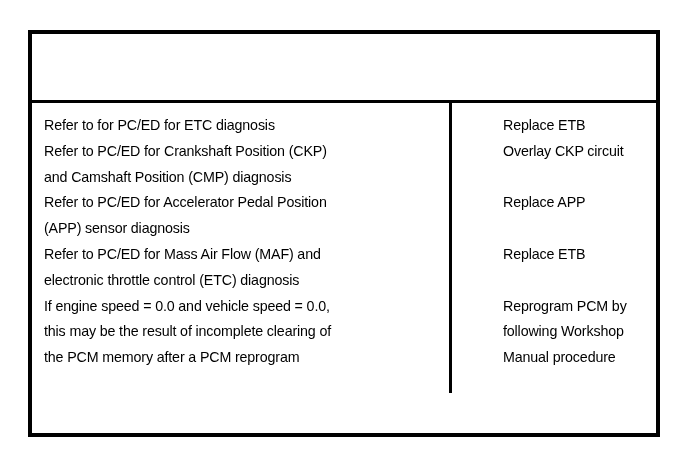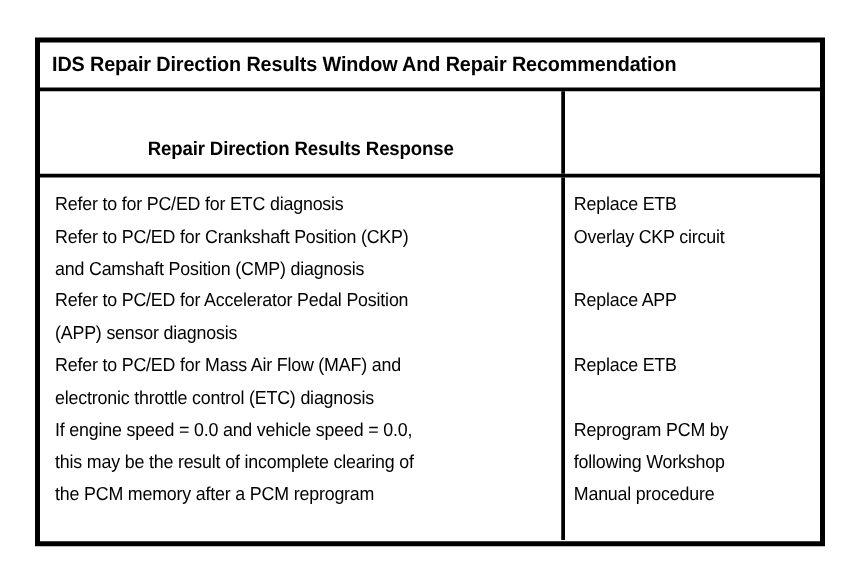--- a/index.html
+++ b/index.html
@@ -97,20 +97,21 @@
   .body-left {
     width: 420px;
     box-sizing: border-box;
     border-right: 3px solid #000000;
     padding: 9px 0 16px 12px;
   }
   .body-right {
     flex: 1;
     box-sizing: border-box;
     padding: 9px 0 0 7px;
+    margin-left: 44px;
   }
 
   .body-line {
     font-size: 15px;
     line-height: 25.8px;
     white-space: nowrap;
     letter-spacing: -0.15px;
     transform: scaleX(0.95);
     transform-origin: left center;
   }
@@ -118,28 +119,22 @@
     color: transparent;
   }
 </style>
 </head>
 <body>
 
 <div class="page">
 
   <div class="table-frame">
 
-    <div class="title-row">
-      <div class="title-text">IDS Repair Direction Results Window And Repair Recommendation</div>
-    </div>
 
     <div class="header-row">
-      <div class="col-left">
-        <div class="header-text header-left-text">Repair Direction Results Response</div>
-      </div>
     </div>
 
     <div class="body-row">
 
       <div class="body-left">
         <div class="body-line">Refer to for PC/ED for ETC diagnosis</div>
         <div class="body-line">Refer to PC/ED for Crankshaft Position (CKP)</div>
         <div class="body-line">and Camshaft Position (CMP) diagnosis</div>
         <div class="body-line">Refer to PC/ED for Accelerator Pedal Position</div>
         <div class="body-line">(APP) sensor diagnosis</div>

